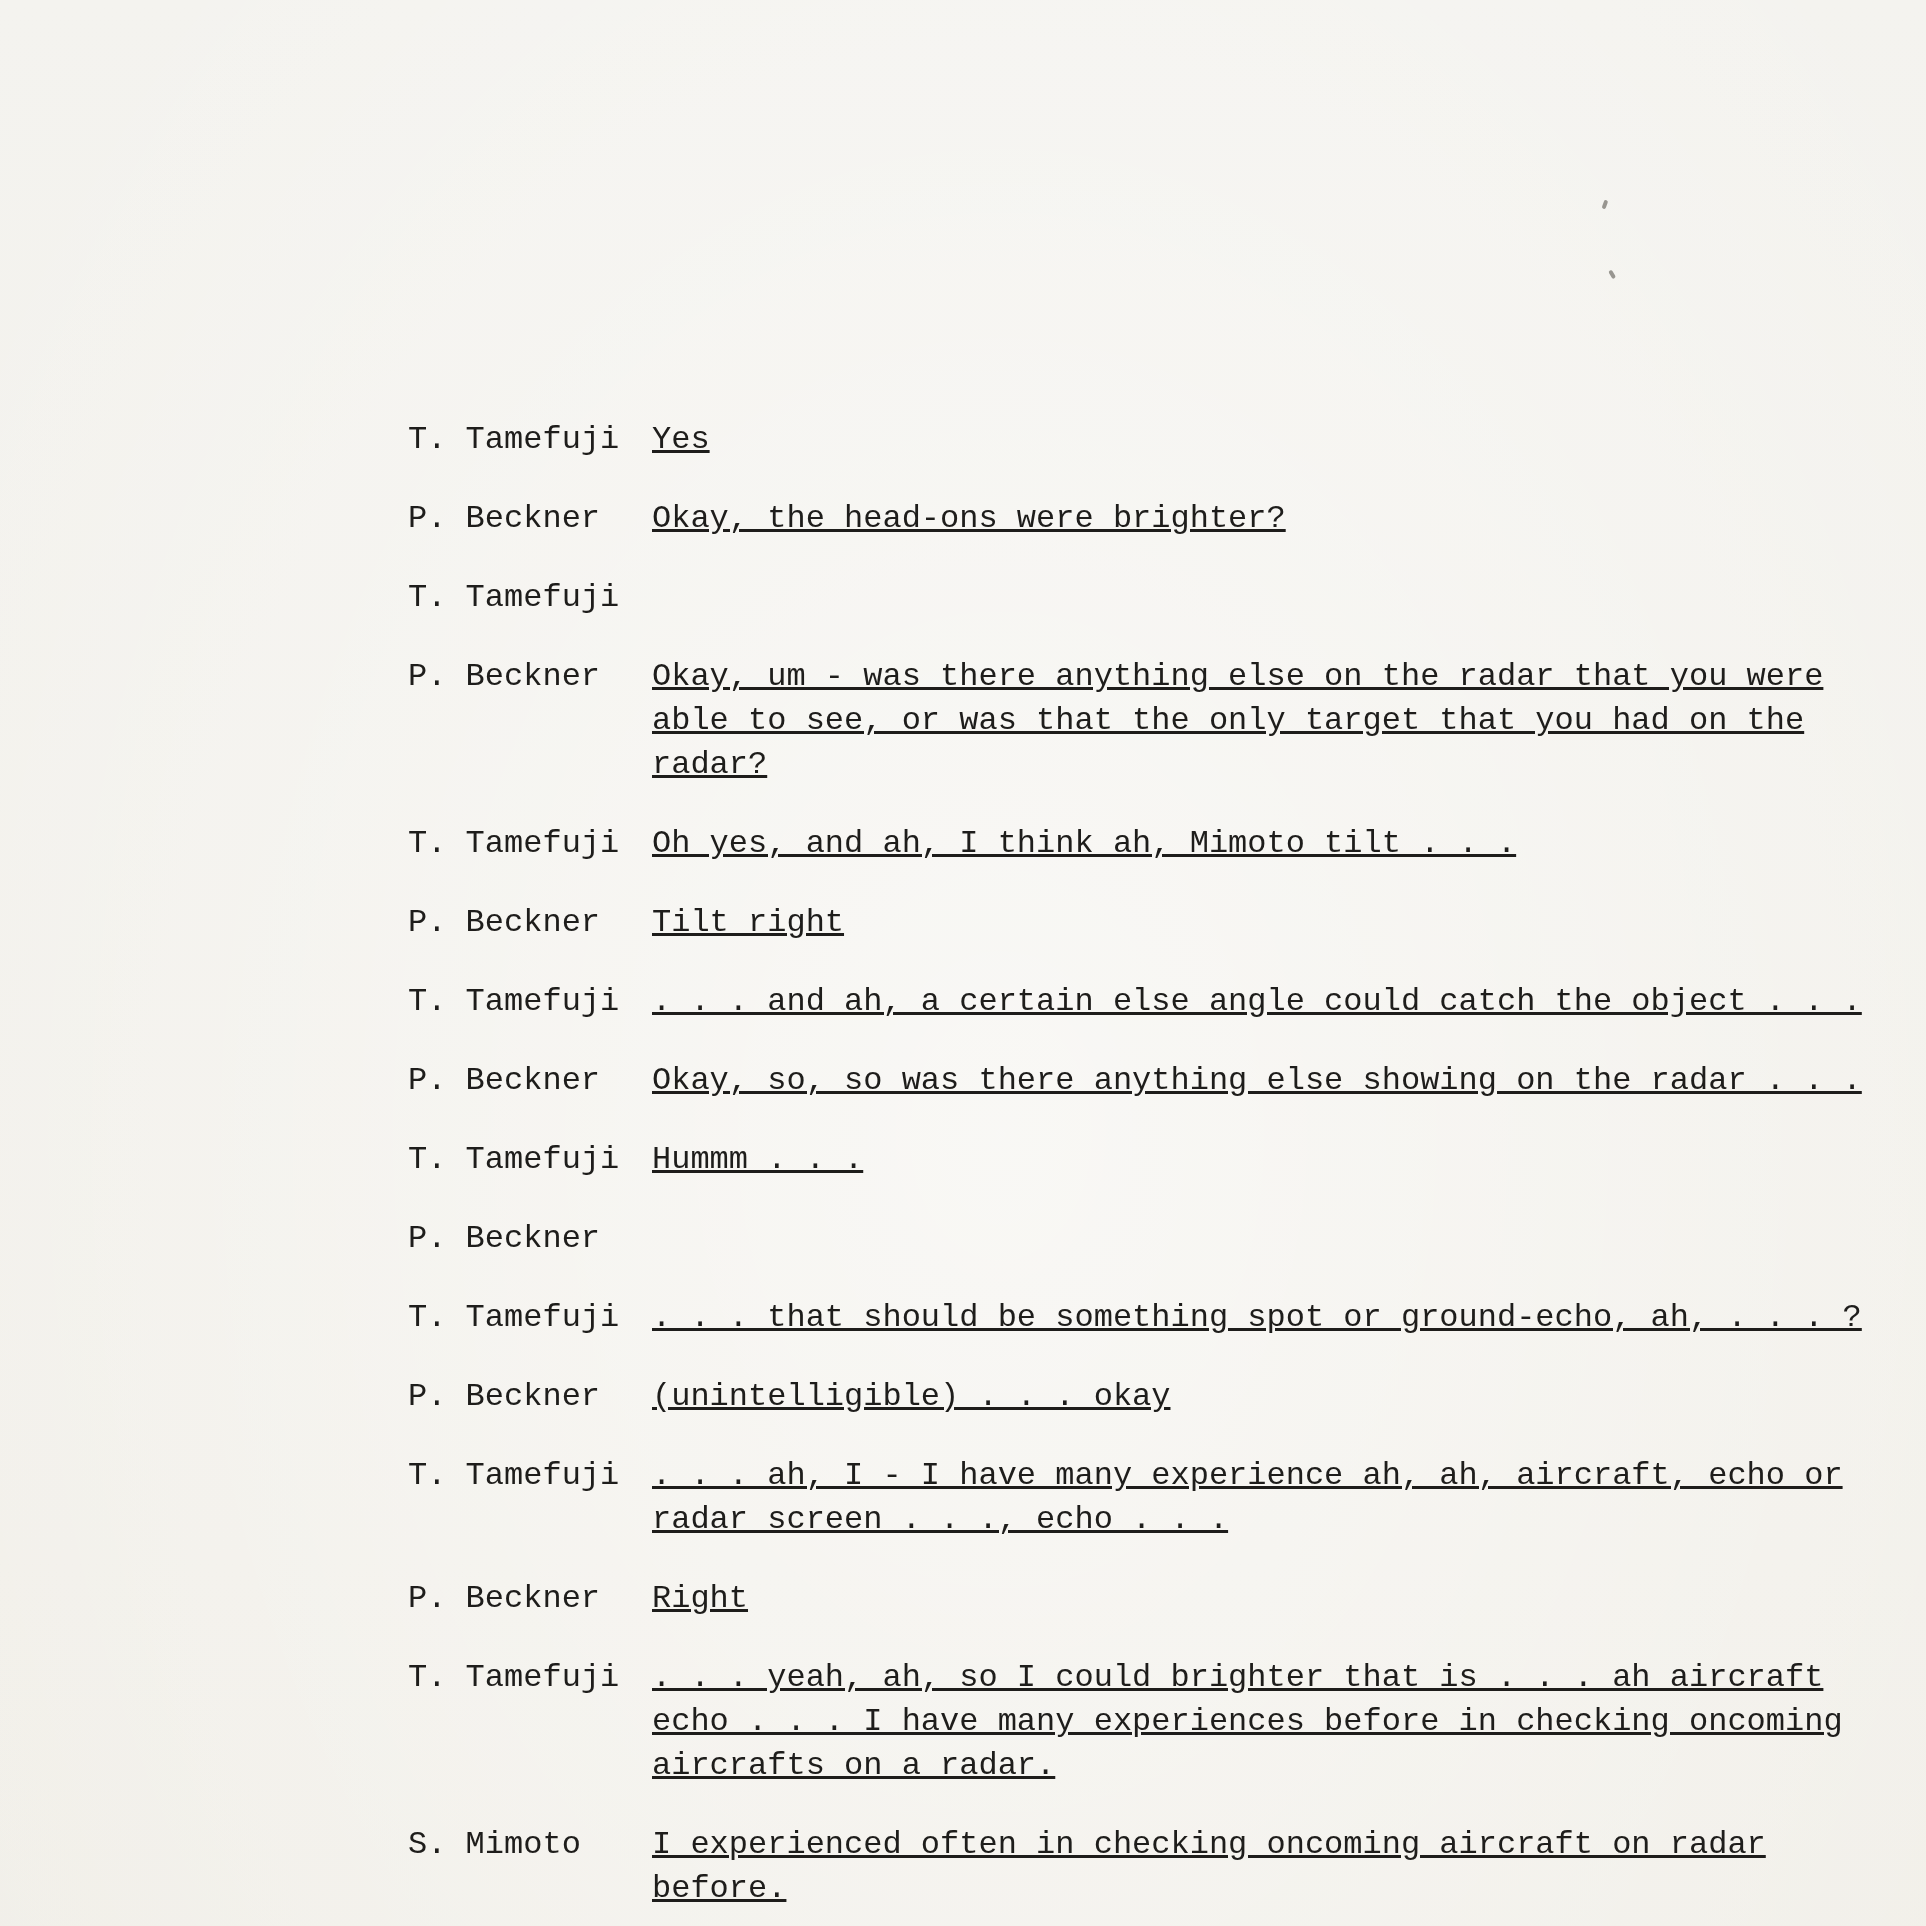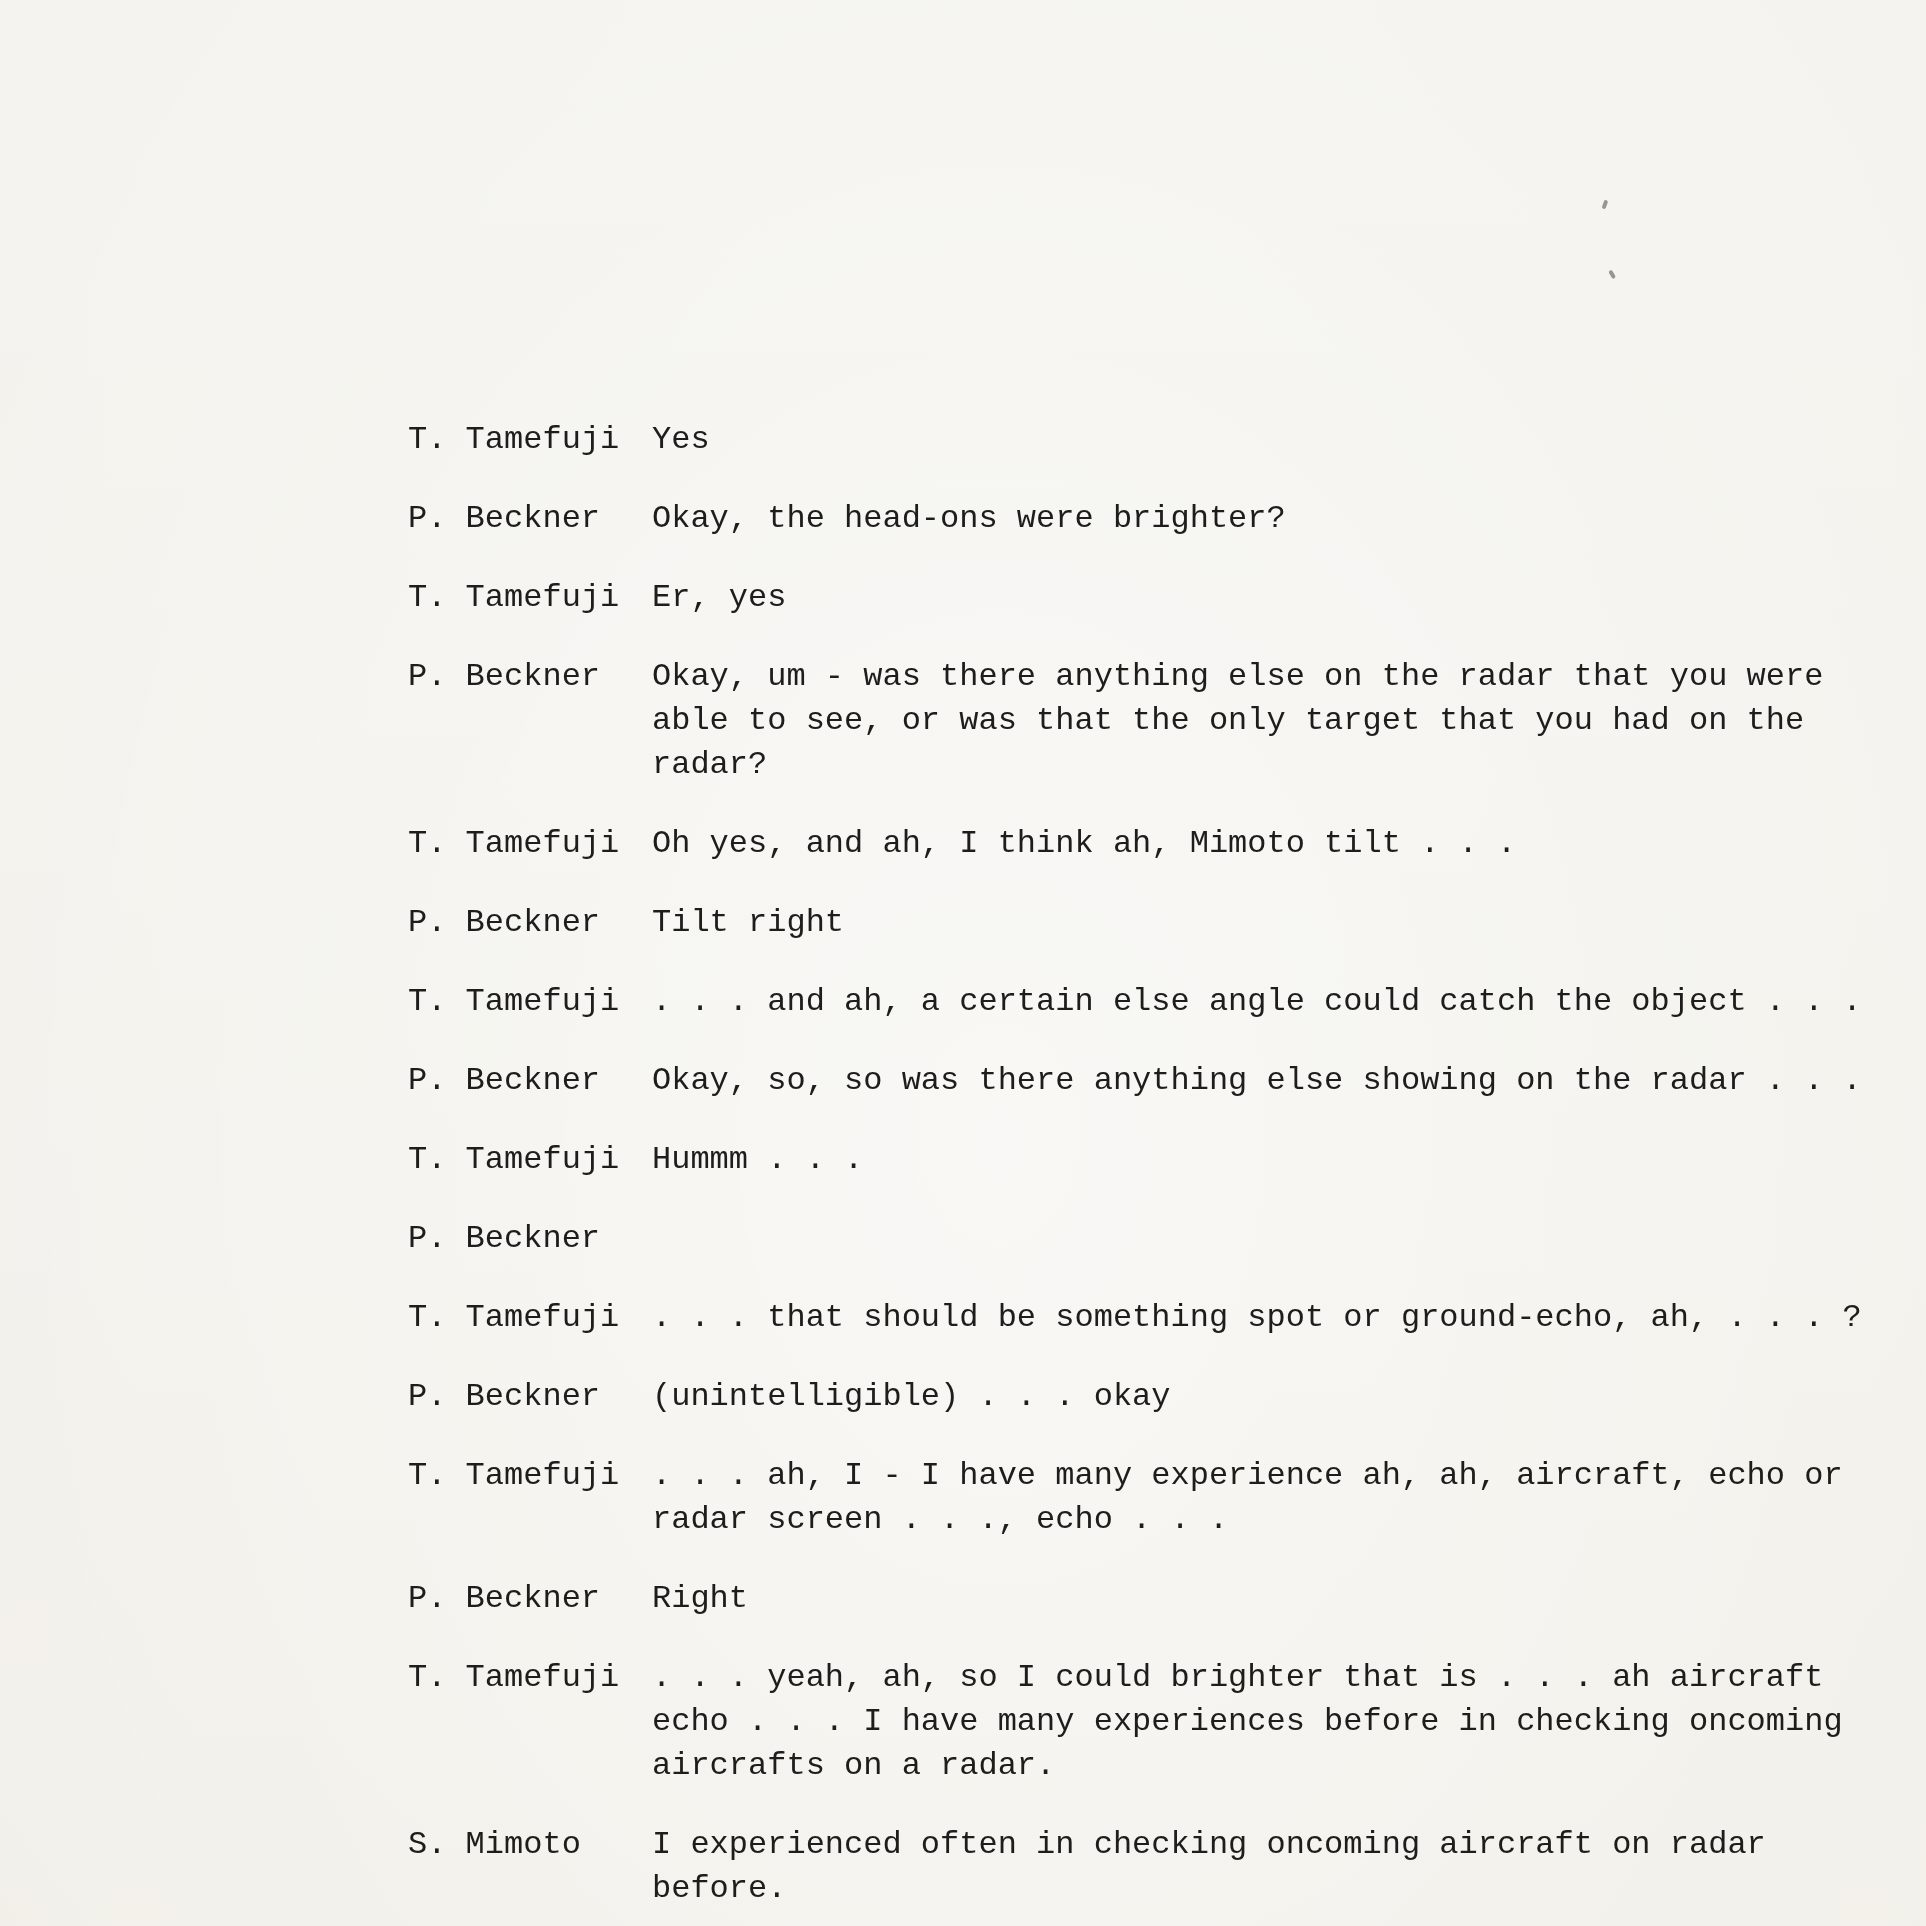--- a/index.html
+++ b/index.html
@@ -31,20 +31,21 @@
     font-size: 32px;
     line-height: 44px;
   }
   .speaker {
     flex: 0 0 244px;
     white-space: nowrap;
   }
   .dialogue {
     width: 1271px;
     white-space: pre-wrap;
+    text-decoration: underline;
   }
   .speck {
     position: absolute;
     width: 3.9px;
     height: 8.5px;
     background: #5a5650;
     border-radius: 2.3px;
     transform: rotate(20deg);
     opacity: 0.6;
   }
@@ -60,21 +61,20 @@
     <span class="dialogue">Yes</span>
   </div>
 
   <div class="entry">
     <span class="speaker">P. Beckner</span>
     <span class="dialogue">Okay, the head-ons were brighter?</span>
   </div>
 
   <div class="entry">
     <span class="speaker">T. Tamefuji</span>
-    <span class="dialogue">Er, yes</span>
   </div>
 
   <div class="entry">
     <span class="speaker">P. Beckner</span>
     <span class="dialogue">Okay, um - was there anything else on the radar that you were
 able to see, or was that the only target that you had on the
 radar?</span>
   </div>
 
   <div class="entry">

